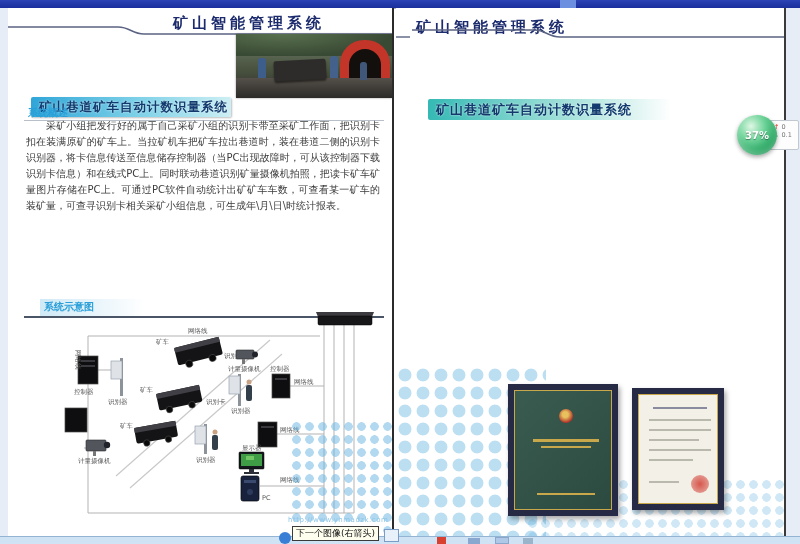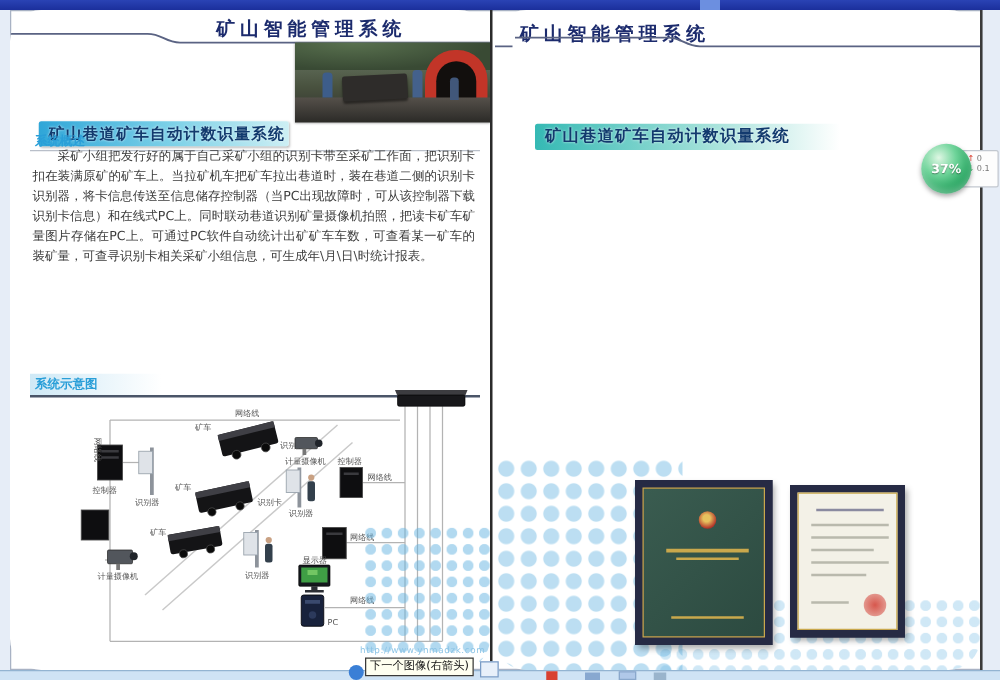--- a/index.html
+++ b/index.html
@@ -8,21 +8,21 @@
   #stage { position:relative; width:800px; height:544px; background:#e6edf7; }
 
   
   #titlebar { left:0; top:0; width:800px; height:8px; background:linear-gradient(#2a43b5,#1b2f9c); }
   #titlebar-notch { left:560px; top:0; width:16px; height:8px; background:#6c8fe0; }
   #viewer { left:8px; top:8px; width:778px; height:528px; background:#fff; border:1px solid #a8b2c4; }
   #spine { left:392px; top:8px; width:2px; height:528px; background:#2b2b2b; }
   #right-edge-line { left:784px; top:8px; width:2px; height:528px; background:#3a3a3a; }
   #bottombar { left:0; top:536px; width:800px; height:8px; background:#cfe3f5; border-top:1px solid #93b4d2; }
 
-  .page { position:absolute; top:8px; height:528px; background:#fff; overflow:hidden;border-radius:25px; }
+  .page { position:absolute; top:8px; height:528px; background:#fff; overflow:hidden; }
   #page-left { left:8px; width:384px; }
   #page-right { left:396px; width:388px; }
 
   .page-title { font-weight:bold; color:#1c2b6d; font-size:15px; letter-spacing:4px; white-space:nowrap; }
   .curve { stroke:#5a6383; stroke-width:1.4; fill:none; }
 
   .banner { font-weight:bold; color:#123a6e; font-size:12.5px; letter-spacing:1px; line-height:20px; padding-left:8px; white-space:nowrap; text-shadow:0 0 2px rgba(255,255,255,.8);margin-top:44px; }
   #banner-left  { background:linear-gradient(90deg,#2fa6d8,#7fd2e8 55%,#cdeff4); border-radius:2px; box-shadow:1px 1px 2px rgba(0,0,0,.25); }
   #banner-right { background:linear-gradient(90deg,#35b9b4,#9fe0d8 55%,rgba(223,246,241,0)); border-radius:2px; }
 
@@ -105,21 +105,21 @@
 
     <div class="abs sec-row1" style="left:16px; top:93px; width:360px;">
       <span class="sec-head">系统概述</span>
     </div>
 
     <div class="abs body-text" style="left:18px; top:110px; width:354px;">
       <p>采矿小组把发行好的属于自己采矿小组的识别卡带至采矿工作面，把识别卡扣在装满原矿的矿车上。当拉矿机车把矿车拉出巷道时，装在巷道二侧的识别卡识别器，将卡信息传送至信息储存控制器（当PC出现故障时，可从该控制器下载识别卡信息）和在线式PC上。同时联动巷道识别矿量摄像机拍照，把读卡矿车矿量图片存储在PC上。可通过PC软件自动统计出矿矿车车数，可查看某一矿车的装矿量，可查寻识别卡相关采矿小组信息，可生成年\月\日\时统计报表。</p>
     </div>
 
     <div class="abs sec-row2" style="left:16px; top:287px; width:360px;">
-      <span class="sec-head" style="width:150px;">系统示意图</span>
+      <span class="sec-head" style="width:150px;margin-left:16px;">系统示意图</span>
     </div>
 
     <svg id="diagram" class="abs" style="left:20px; top:300px;" width="356" height="216" viewBox="0 0 356 216">
 
       <path class="wire" d="M60,28 H292"></path>
       <path class="wire" d="M60,28 V205"></path>
       <path class="wire" d="M60,205 H326"></path>
       <path class="wire" d="M296,17 V205"></path>
       <path class="wire" d="M306,17 V205"></path>
       <path class="wire" d="M316,17 V205"></path>

